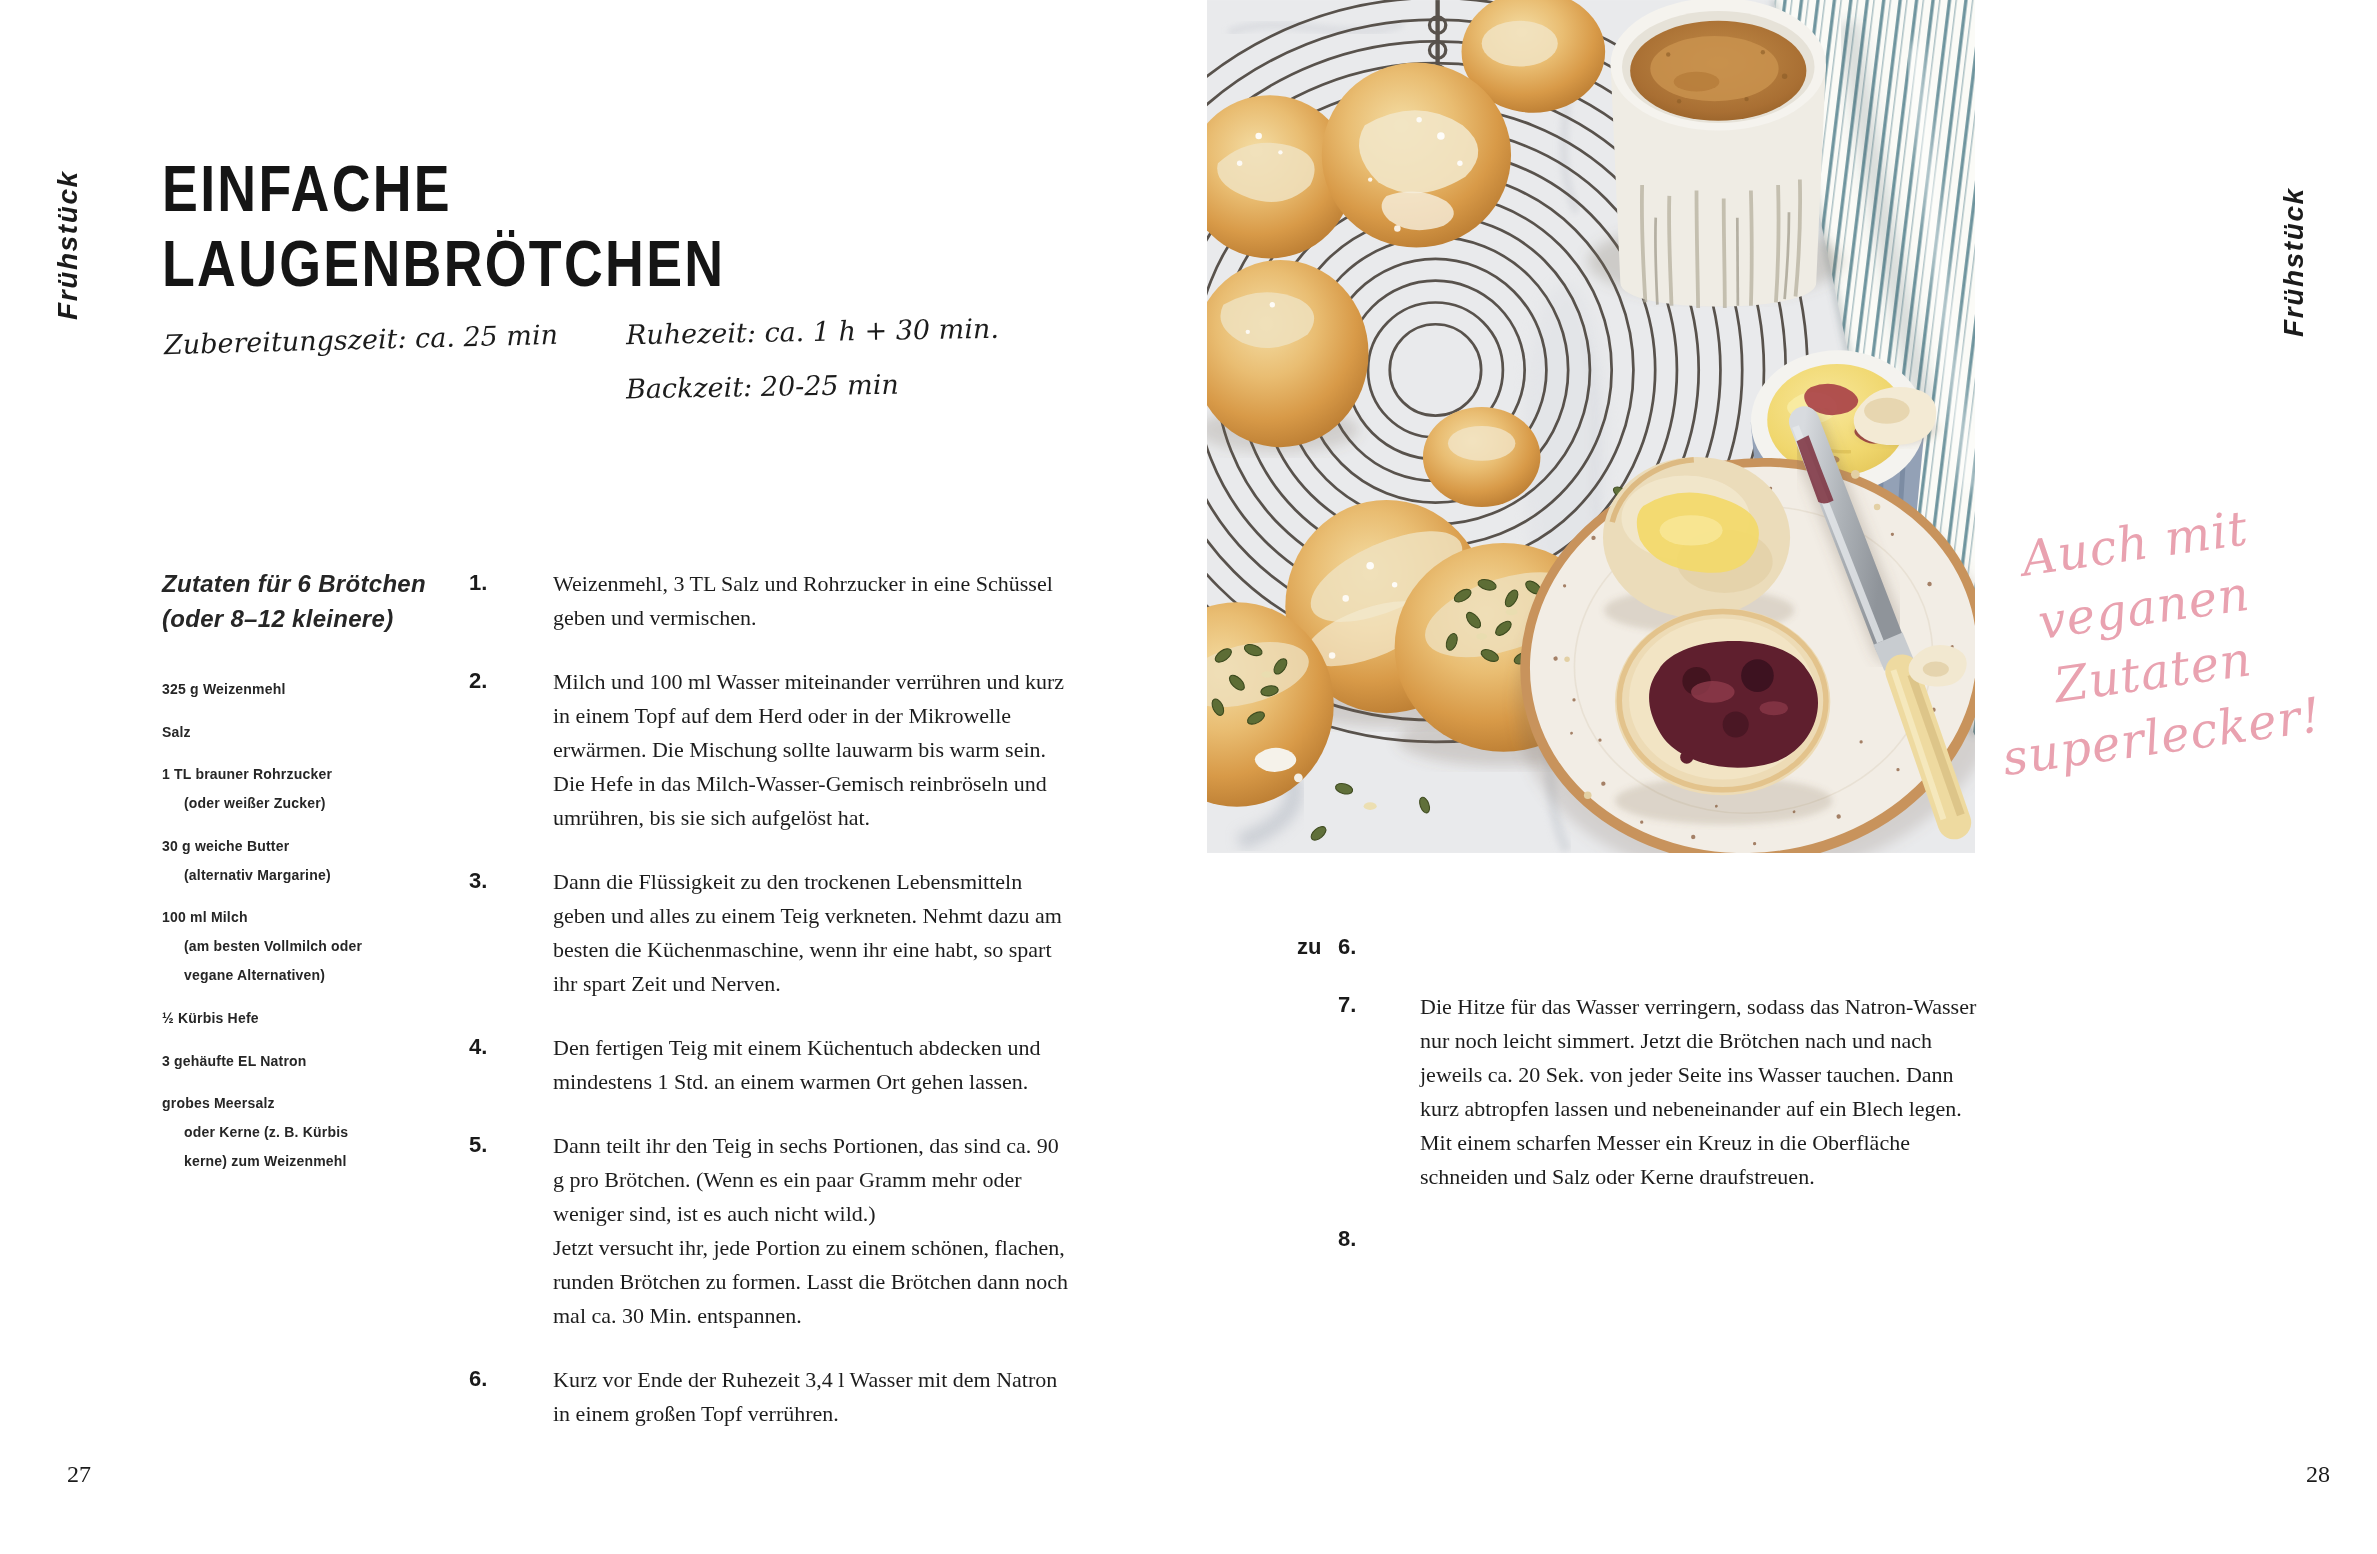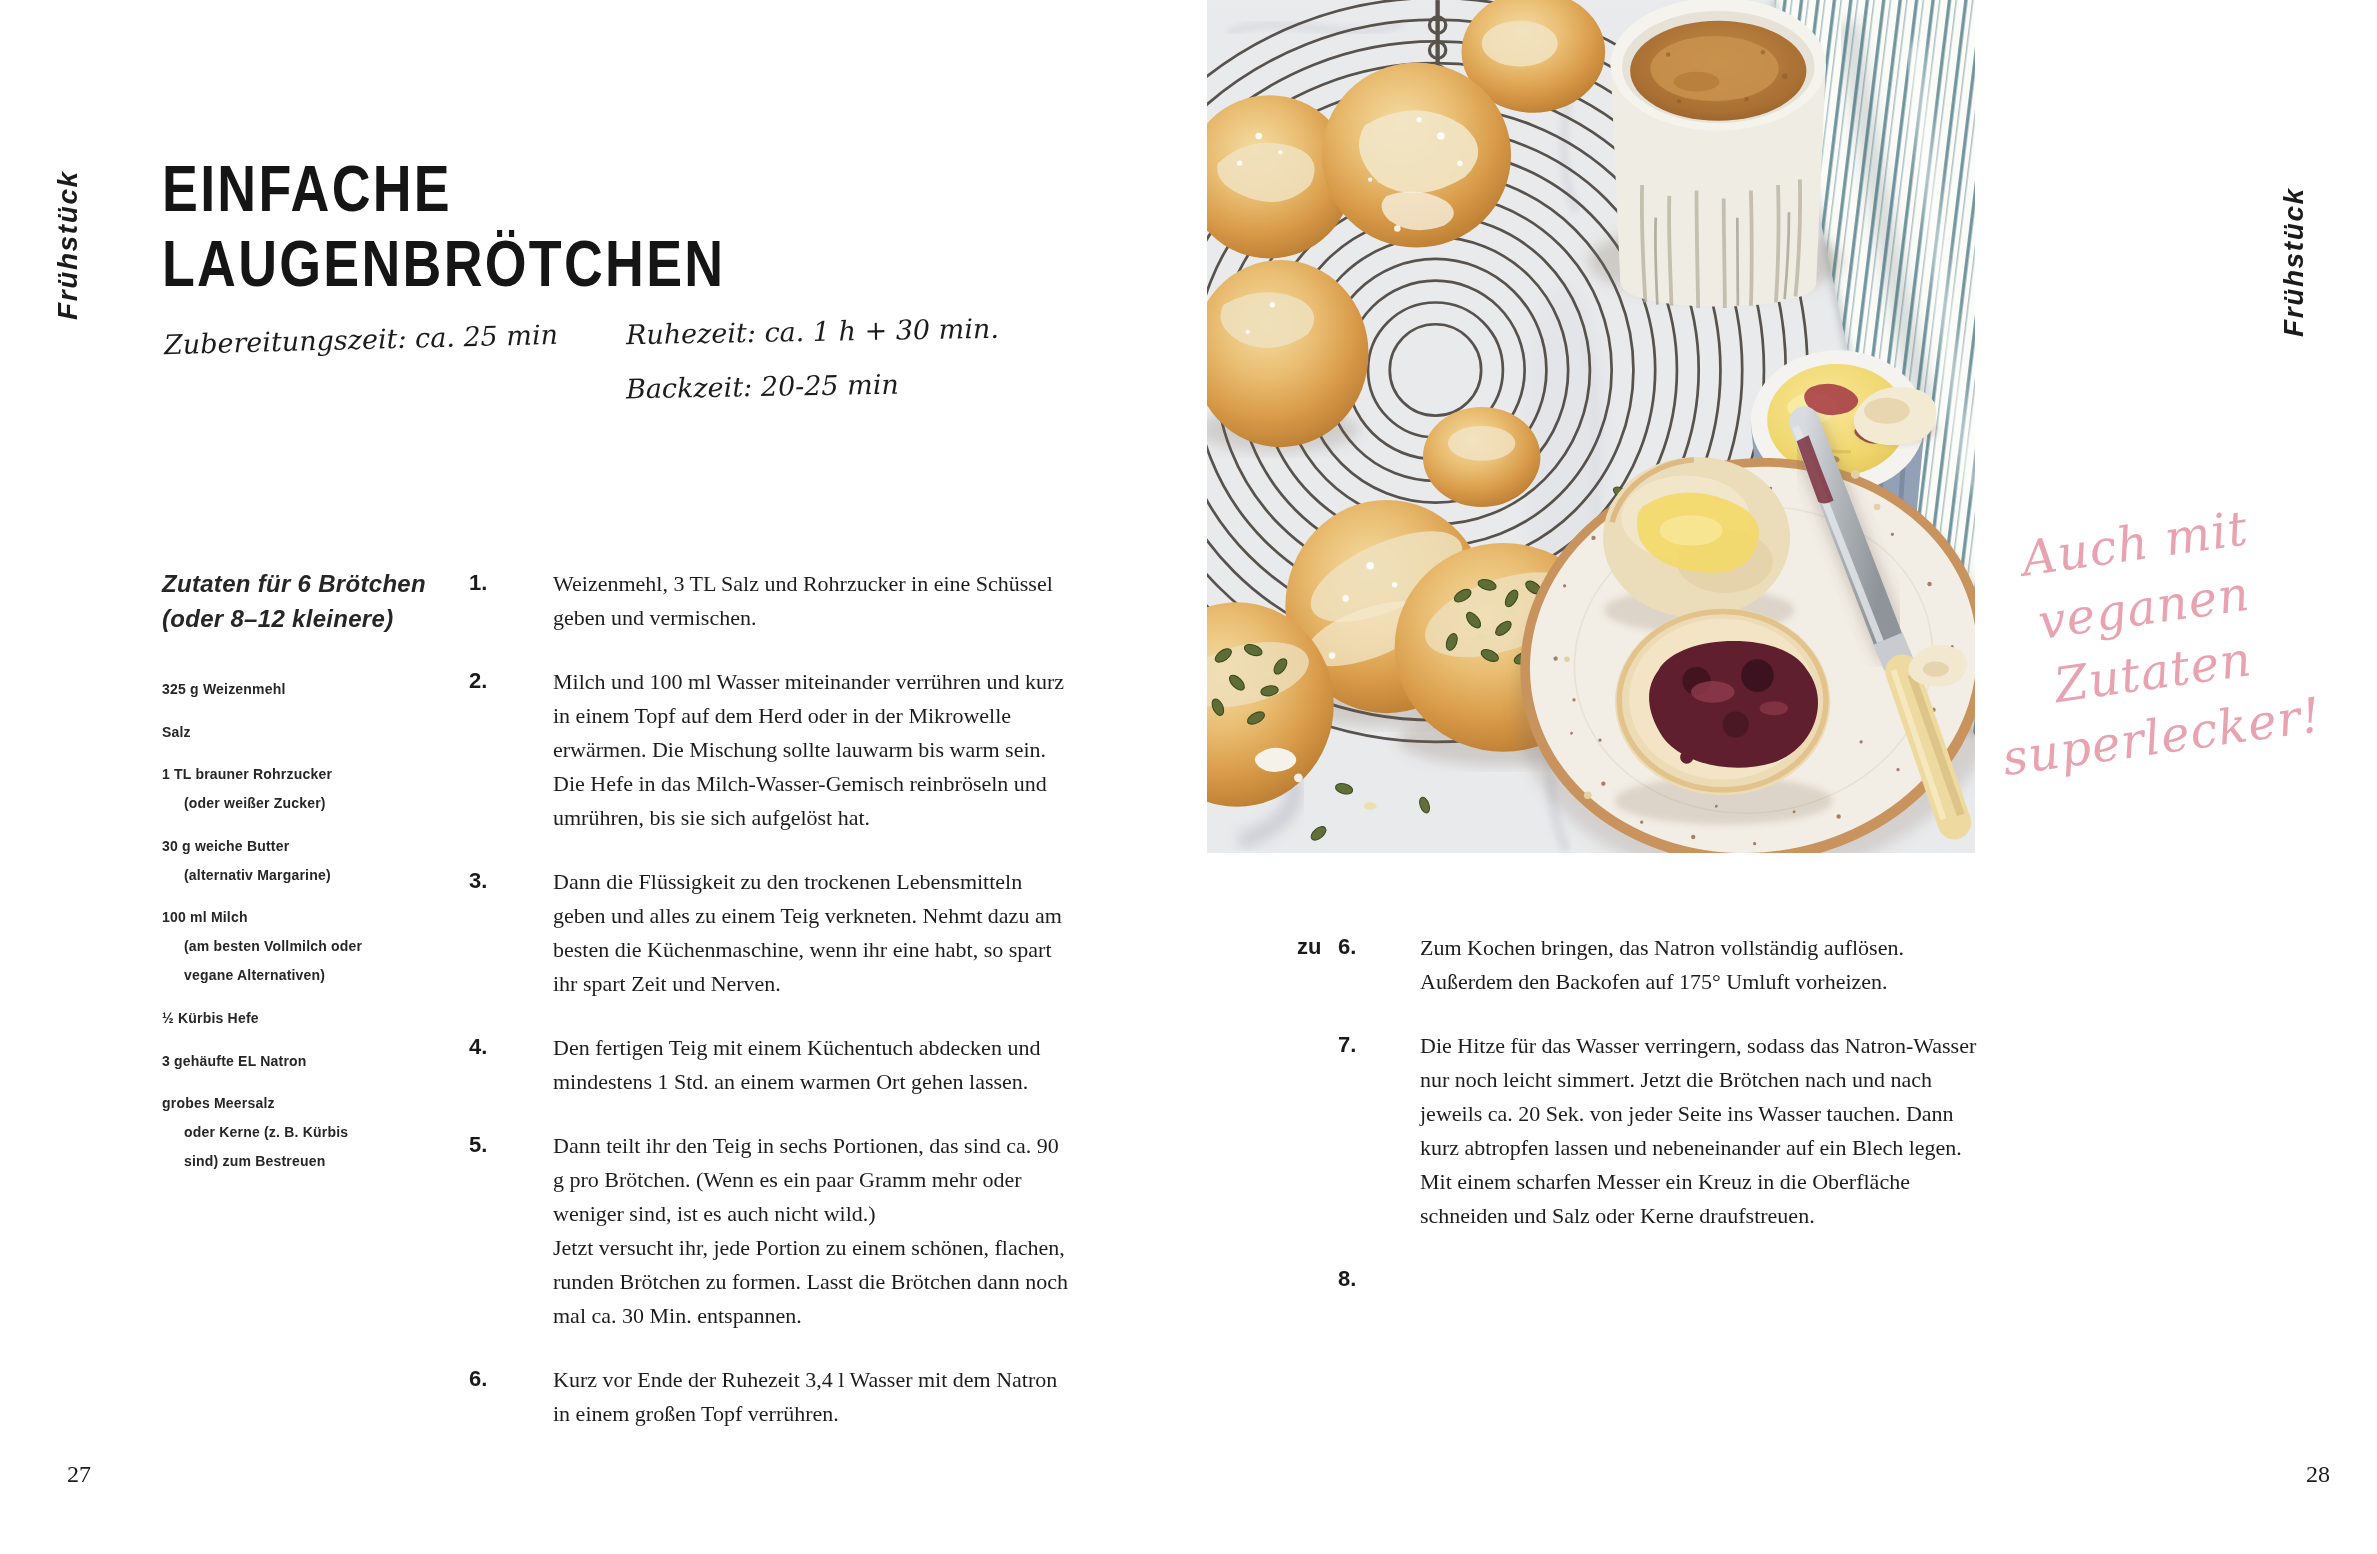--- a/index.html
+++ b/index.html
@@ -83,21 +83,21 @@
       <div class="ing-item indent">(oder weißer Zucker)</div>
       <div class="ing-item">30 g weiche Butter</div>
       <div class="ing-item indent">(alternativ Margarine)</div>
       <div class="ing-item">100 ml Milch</div>
       <div class="ing-item indent">(am besten Vollmilch oder</div>
       <div class="ing-item indent">vegane Alternativen)</div>
       <div class="ing-item">½ Kürbis Hefe</div>
       <div class="ing-item">3 gehäufte EL Natron</div>
       <div class="ing-item">grobes Meersalz</div>
       <div class="ing-item indent">oder Kerne (z. B. Kürbis</div>
-      <div class="ing-item indent">sind) zum Bestreuen</div>
+      <div class="ing-item indent">kerne) zum Weizenmehl</div>
     </div>
 </div>
 
 <div class="steps steps-left">
     <div class="step">
       <span class="step-num">1.</span>
       <div class="step-text">Weizenmehl, 3 TL Salz und Rohrzucker in eine Schüssel geben und vermischen.</div>
     </div>
     <div class="step">
       <span class="step-num">2.</span>
@@ -449,21 +449,20 @@
     <div>Auch mit</div>
     <div>veganen</div>
     <div>Zutaten</div>
     <div>superlecker!</div>
   </div>
 
 <div class="steps steps-right">
     <div class="step">
       <span class="step-prefix">zu</span>
       <span class="step-num">6.</span>
-      <div class="step-text">Zum Kochen bringen, das Natron vollständig auflösen. Außerdem den Backofen auf 175° Umluft vorheizen.</div>
     </div>
     <div class="step">
       <span class="step-prefix"></span>
       <span class="step-num">7.</span>
       <div class="step-text">Die Hitze für das Wasser verringern, sodass das Natron-Wasser nur noch leicht simmert. Jetzt die Brötchen nach und nach jeweils ca. 20 Sek. von jeder Seite ins Wasser tauchen. Dann kurz abtropfen lassen und nebeneinander auf ein Blech legen. Mit einem scharfen Messer ein Kreuz in die Oberfläche schneiden und Salz oder Kerne draufstreuen.</div>
     </div>
     <div class="step">
       <span class="step-prefix"></span>
       <span class="step-num">8.</span>
     </div>

